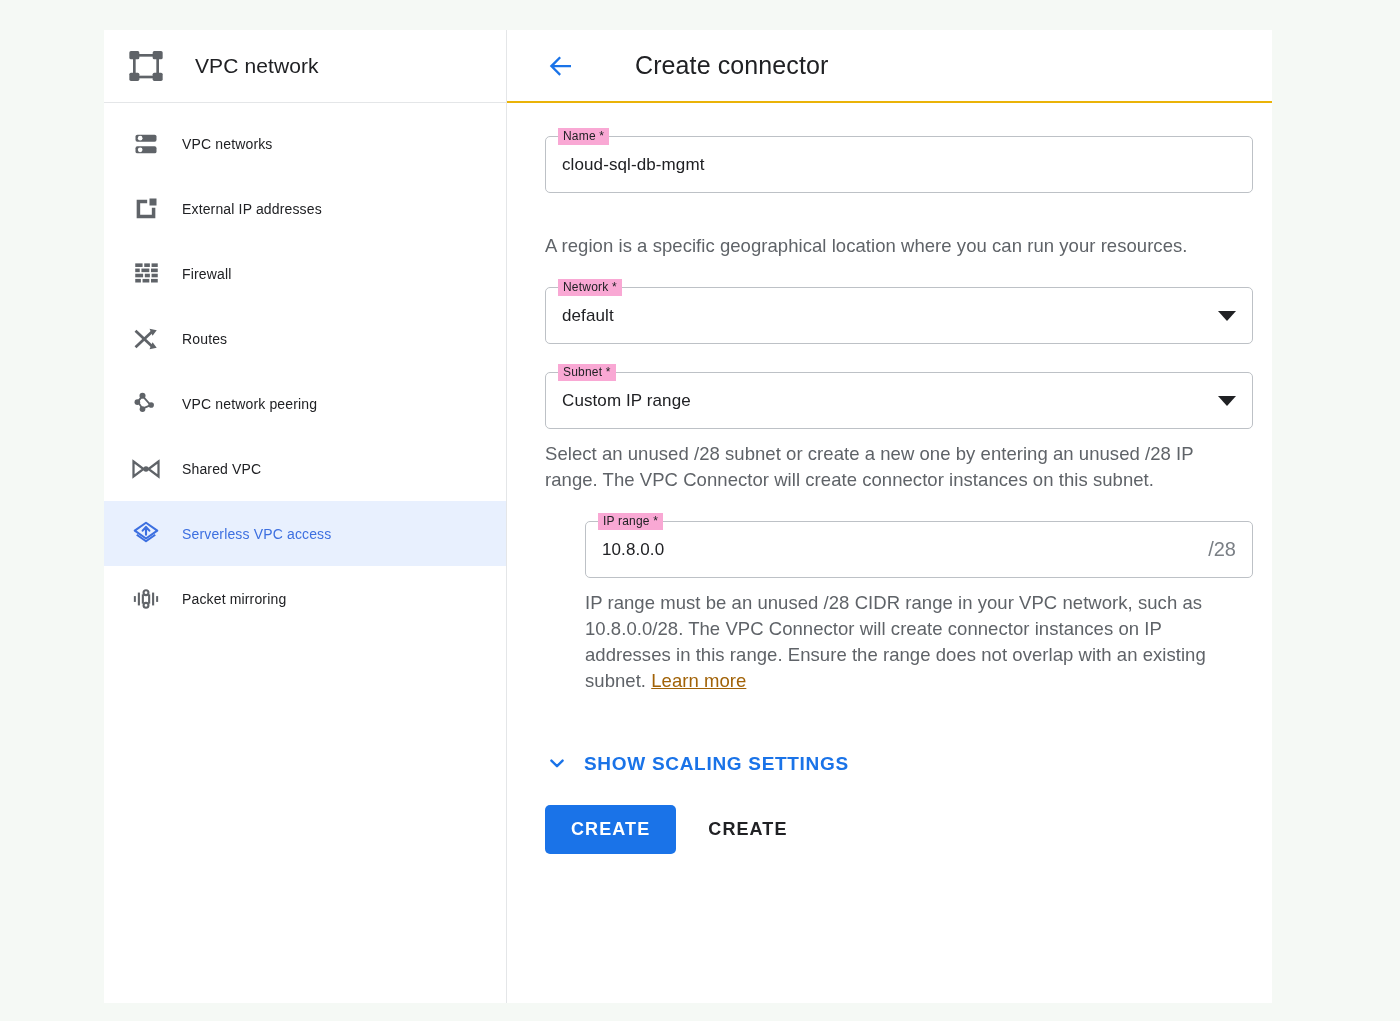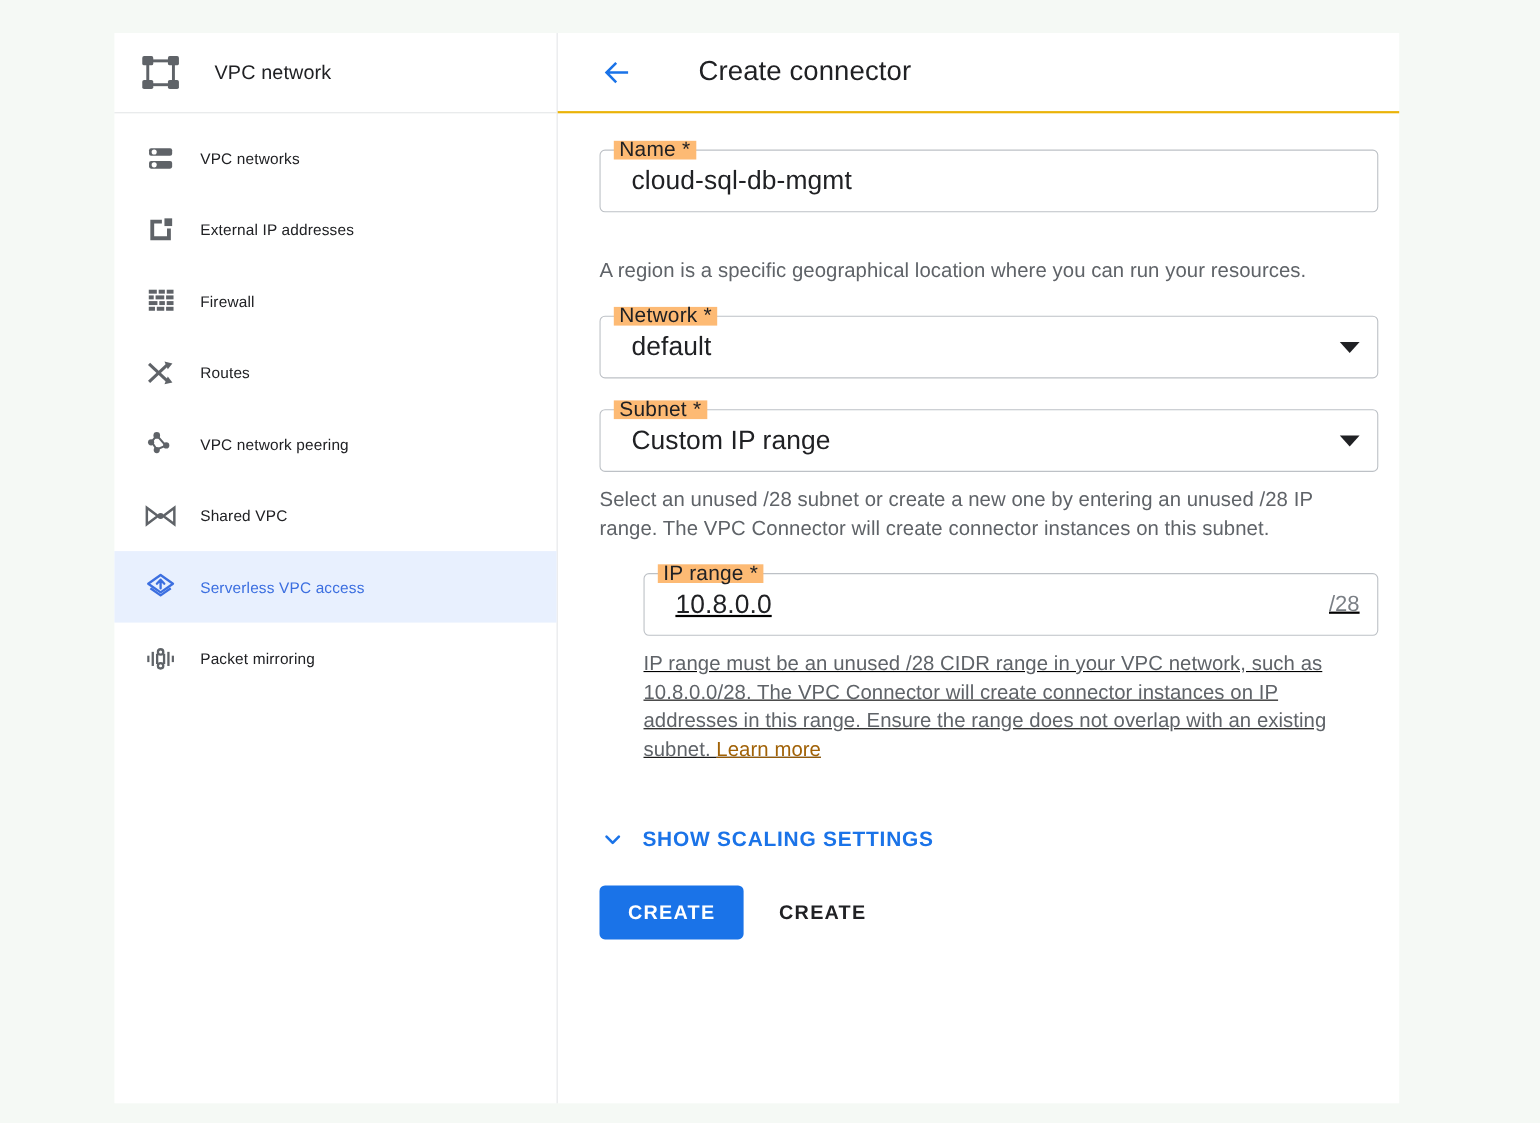--- a/index.html
+++ b/index.html
@@ -25,21 +25,21 @@
   }
   #sidebar-header {
     height: 73px;
     display: flex; align-items: center;
     padding-left: 20px;
     border-bottom: 1px solid #e4e6e8;
   }
   #sidebar-header .brand-icon { width: 44px; height: 44px; display:flex; align-items:center; justify-content:center; }
   #sidebar-header .brand-title {
     margin-left: 27px;
-    font-size: 18px;
+    font-size: 21px;
     color: #202124;
     font-weight: 400;
     letter-spacing: 0.1px;
   }
   .nav-list { padding-top: 8px; }
   .nav-item {
     display: flex; align-items: center;
     height: 65px;
     padding-left: 22px;
     cursor: pointer;
@@ -85,33 +85,32 @@
     border: 1px solid #bdc1c6;
     border-radius: 5px;
     display: flex;
     align-items: center;
     padding: 0 16px;
     background: #fff;
   }
   .mfield .mlabel {
     position: absolute;
     top: -9px; left: 12px;
-    background: #fdba74;
+    background: #f9a8d4;
     padding: 0 5px;
-    font-size: 19px;
+    font-size: 12px;
     color: #202124;
     letter-spacing: 0.2px;
     line-height: 17px;
     white-space: nowrap;
   }
   .mfield .mvalue {
-    font-size: 24px;
+    font-size: 17px;
     color: #202124;
     letter-spacing: 0.1px;
-    margin-left: 12px;
   }
   .mfield .msuffix {
     margin-left: auto;
     font-size: 20px;
     color: #7a7f85;
   }
   .caret {
     margin-left: auto;
     width: 0; height: 0;
     border-left: 9px solid transparent;
@@ -121,21 +120,21 @@
   .helper {
     width: 700px;
     font-size: 18.5px;
     line-height: 26px;
     color: #5f6368;
     letter-spacing: 0.05px;
   }
   .gap-a { height: 28px; }
   .gap-b { height: 12px; }
 
-  #ip-block { margin-left: 40px; margin-top: 28px; text-decoration: underline; }
+  #ip-block { margin-left: 40px; margin-top: 28px; }
   #ip-block .mfield { width: 668px; }
   #ip-block .helper { width: 640px; margin-top: 12px; }
 
   #learn-more {
     color: #a16207;
     text-decoration: underline;
     cursor: pointer;
   }
 
   #scaling-toggle {

